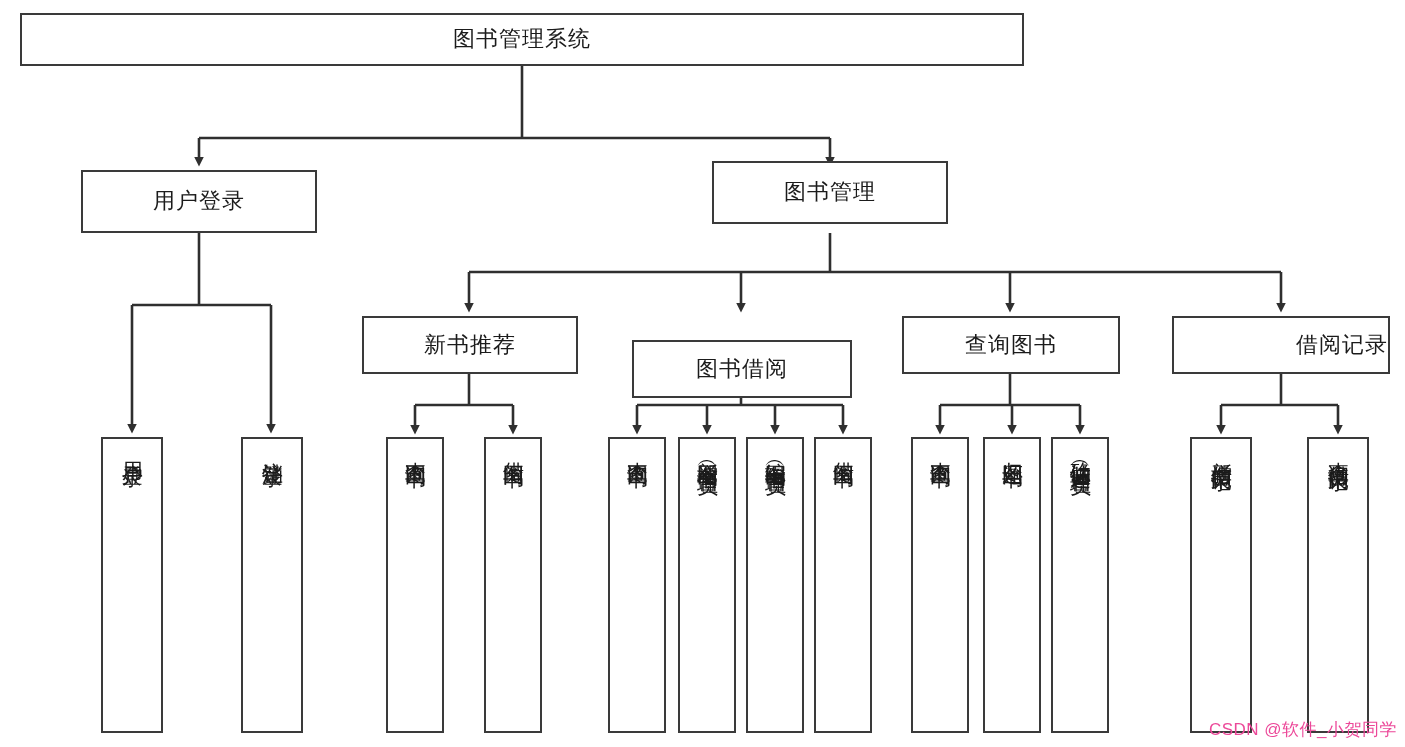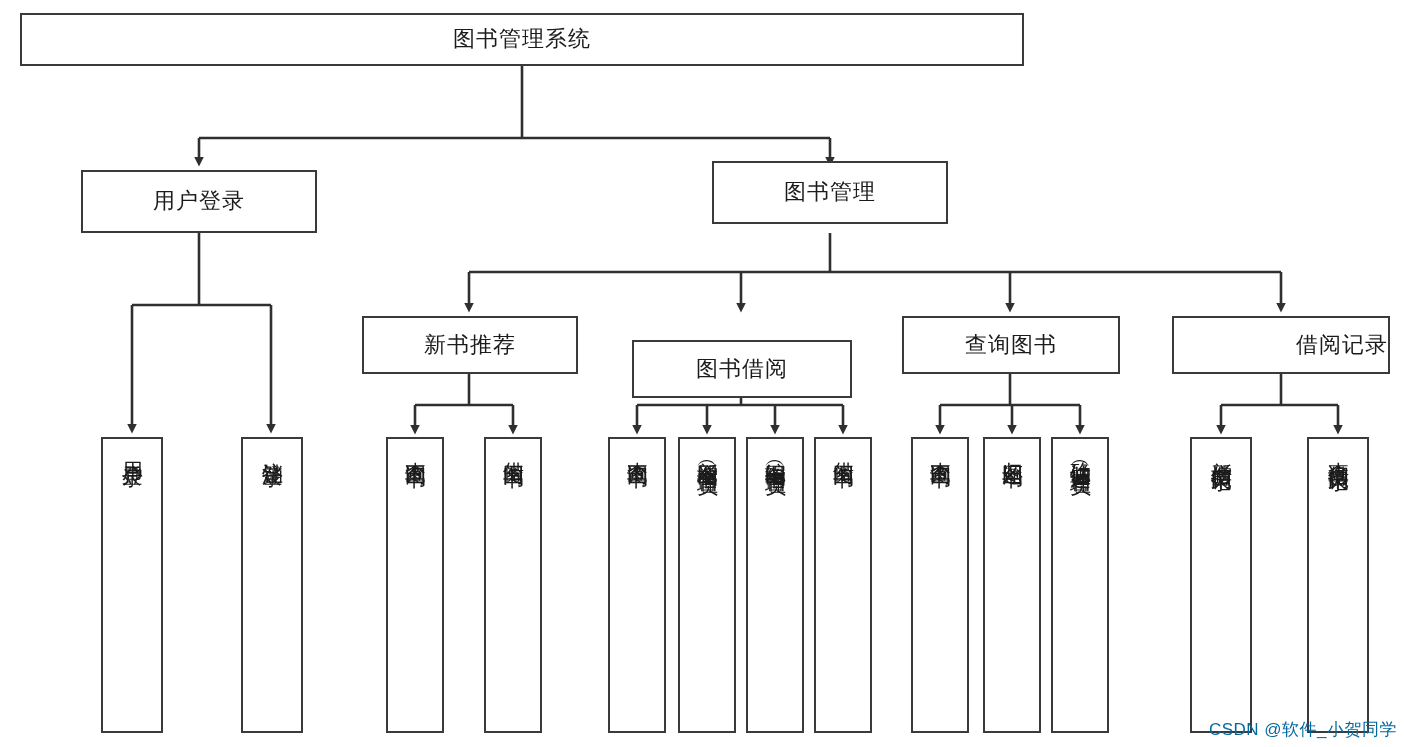--- a/index.html
+++ b/index.html
@@ -54,21 +54,21 @@
     writing-mode: vertical-rl;
     text-orientation: upright;
     white-space: nowrap;
     display: block;
   }
   .watermark {
     position: absolute;
     right: 8px;
     bottom: 6px;
     font-size: 17px;
-    color: #0369a1;
+    color: #ec4899;
     letter-spacing: 0.5px;
     white-space: nowrap;
     z-index: 3;
     user-select: none;
   }
 </style>
 </head>
 <body>
 
 <div id="canvas">

